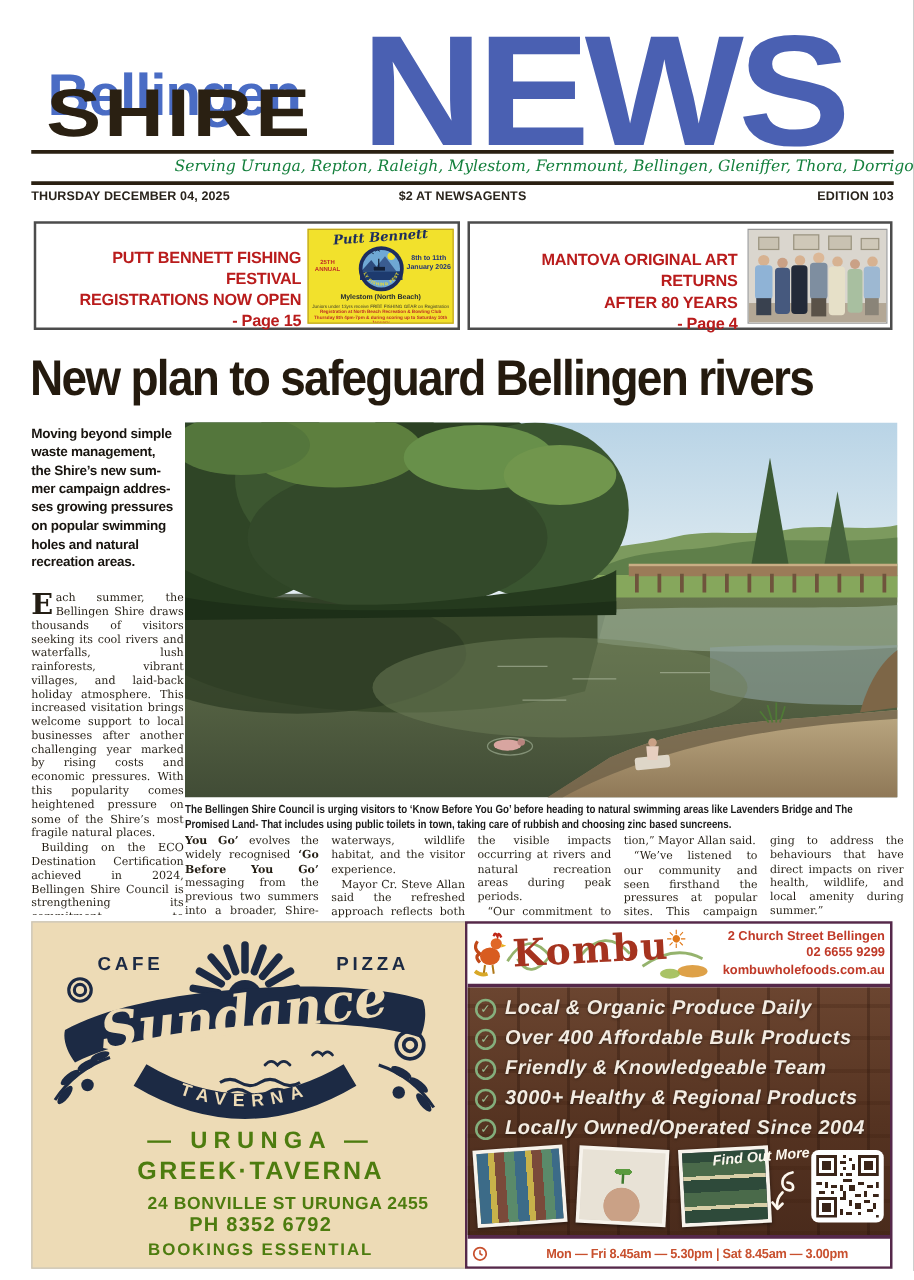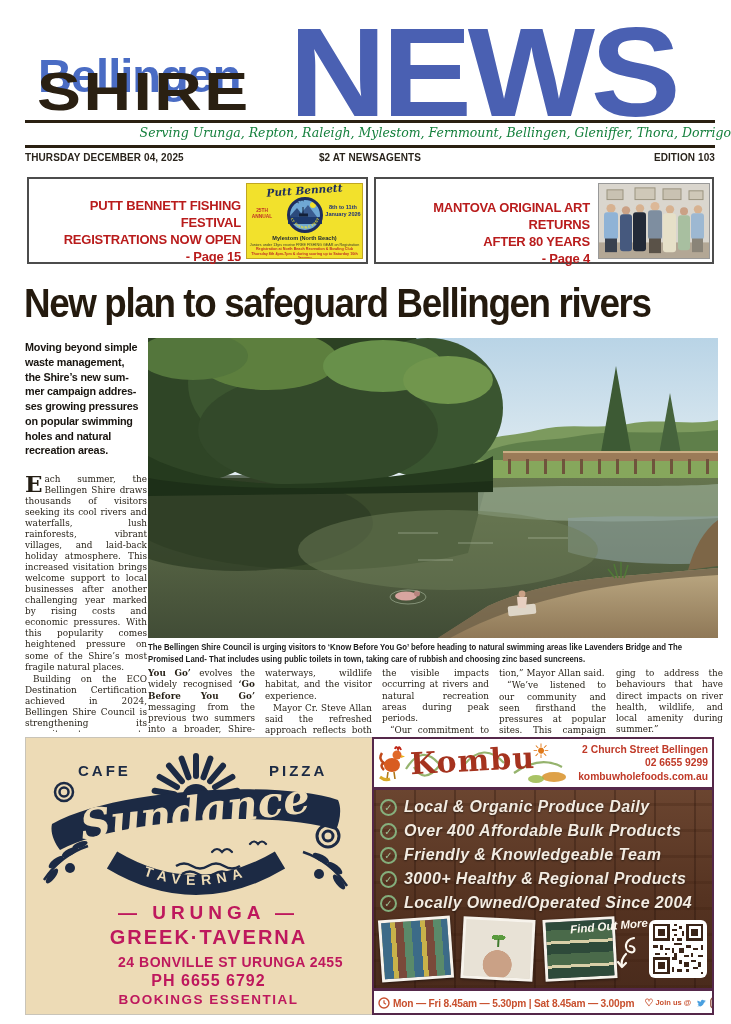--- a/index.html
+++ b/index.html
@@ -62,21 +62,21 @@
   .main-photo{position:absolute;left:148px;top:338px;width:570px;height:300px;}
   .caption{position:absolute;left:148px;top:641px;width:700px;font-size:9.4px;font-weight:bold;
         color:#1b1b1b;line-height:1.3;transform:scaleX(0.83);transform-origin:left top;}
   .caption span{display:block;white-space:nowrap;}
   .bodycols{position:absolute;left:148px;top:668px;width:575px;height:67px;}
   .bcol{position:absolute;top:0;width:107px;height:67px;overflow:hidden;
         font-family:"DejaVu Serif",serif;font-size:8.8px;line-height:1.28;text-align:justify;color:#241e14;}
   .bc1{left:0;} .bc2{left:117px;} .bc3{left:234px;} .bc4{left:351px;} .bc5{left:468px;}
   
   .sundance{position:absolute;left:25px;top:737px;width:367px;height:278px;background:#eddbb6;
-        border:1px solid #c9c4b8;box-sizing:border-box;overflow:hidden;color:#be185d;text-align:center;}
+        border:1px solid #c9c4b8;box-sizing:border-box;overflow:hidden;color:#4d7c0f;text-align:center;}
   .sun-art{position:absolute;left:0;top:2px;width:339px;height:162px;}
   .sun-town{position:absolute;left:0;right:0;top:164px;font-size:19px;font-weight:bold;letter-spacing:5px;}
   .sun-cuisine{position:absolute;left:0;right:0;top:188px;font-size:20px;font-weight:bold;letter-spacing:2px;}
   .sun-address{position:absolute;left:0;right:0;top:216px;font-size:14px;font-weight:bold;letter-spacing:0.5px;padding-left:44px;}
   .sun-phone{position:absolute;left:0;right:0;top:234px;font-size:16px;font-weight:bold;letter-spacing:1px;}
   .sun-note{position:absolute;left:0;right:0;top:254px;font-size:13.5px;font-weight:bold;letter-spacing:1.5px;}
   
   .kombu{position:absolute;left:372px;top:737px;width:342px;height:278px;border:2px solid #55284a;
         box-sizing:border-box;background:#fff;overflow:hidden;}
   .k-header{position:relative;height:48px;background:#fff;border-bottom:3px solid #55284a;}
@@ -108,21 +108,21 @@
             background:radial-gradient(ellipse 7px 4px at 30% 40%,#5a9a3e 60%,transparent 61%),
                        radial-gradient(ellipse 7px 4px at 70% 40%,#5a9a3e 60%,transparent 61%),
                        linear-gradient(#3f7a2e,#3f7a2e) 50% 100%/2px 9px no-repeat;}
   .ph-shelf{background:repeating-linear-gradient(0deg,#2e4a3a 0 10px,#d8cfa8 10px 13px,#4a6a4a 13px 24px),
             linear-gradient(#445,#223);}
   .k-find{position:absolute;right:64px;top:130px;color:#fdf8ef;font-size:11.5px;font-style:italic;
         font-weight:bold;transform:rotate(-5deg);white-space:nowrap;}
   .k-arrow{position:absolute;right:70px;top:146px;width:26px;height:34px;}
   .qr{position:absolute;right:5px;bottom:10px;width:58px;height:58px;background:#fff;border-radius:6px;padding:4px;box-sizing:border-box;}
   .k-footer{position:relative;height:23px;background:#fff;border-top:3px solid #55284a;
-        display:flex;align-items:center;padding:0 4px;color:#c8502e;font-weight:bold;}
+        display:flex;align-items:center;padding:0 4px;color:#c8502e;font-weight:bold;gap:44px;}
   .k-hours{font-size:10.6px;letter-spacing:-0.2px;white-space:nowrap;transform:scaleX(0.96);transform-origin:left center;}
   .heart{font-size:10px;margin:0 2px 0 0;}
   .k-join{font-size:7.5px;margin-right:3px;white-space:nowrap;}
   .sicon{width:12px;height:12px;margin-left:2px;flex:none;}
 </style>
 </head>
 <body>
 
 <div class="page">
 
@@ -378,21 +378,21 @@
         <path d="M18,146 C30,128 44,118 62,112" stroke="#1c2a44" stroke-width="2.5" fill="none"></path>
         <ellipse cx="30" cy="128" rx="9" ry="3.4" transform="rotate(-38 30 128)"></ellipse>
         <ellipse cx="44" cy="118" rx="9" ry="3.4" transform="rotate(-28 44 118)"></ellipse>
         <ellipse cx="26" cy="142" rx="9" ry="3.4" transform="rotate(-52 26 142)"></ellipse>
         <circle cx="46" cy="134" r="5"></circle>
       </g>
     </svg>
     <div class="sun-town">— URUNGA —</div>
     <div class="sun-cuisine">GREEK·TAVERNA</div>
     <div class="sun-address">24 BONVILLE ST URUNGA 2455</div>
-    <div class="sun-phone">PH 6655 6792</div>
+    <div class="sun-phone">PH 8352 6792</div>
     <div class="sun-note">BOOKINGS ESSENTIAL</div>
   </div>
 
   <div class="kombu">
     <div class="k-header">
       <svg style="position:absolute;left:4px;top:4px" width="28" height="40" viewBox="0 0 28 40">
         <path d="M4,10 q-4,6 2,10 q-5,2 0,7" stroke="#c04818" stroke-width="2.5" fill="none"></path>
         <ellipse cx="14" cy="22" rx="8" ry="7" fill="#d85c20"></ellipse>
         <circle cx="19" cy="12" r="4.5" fill="#e06828"></circle>
         <path d="M17,6 q1,-4 3,0 q1,-4 3,1" stroke="#c02818" stroke-width="2" fill="none"></path>

